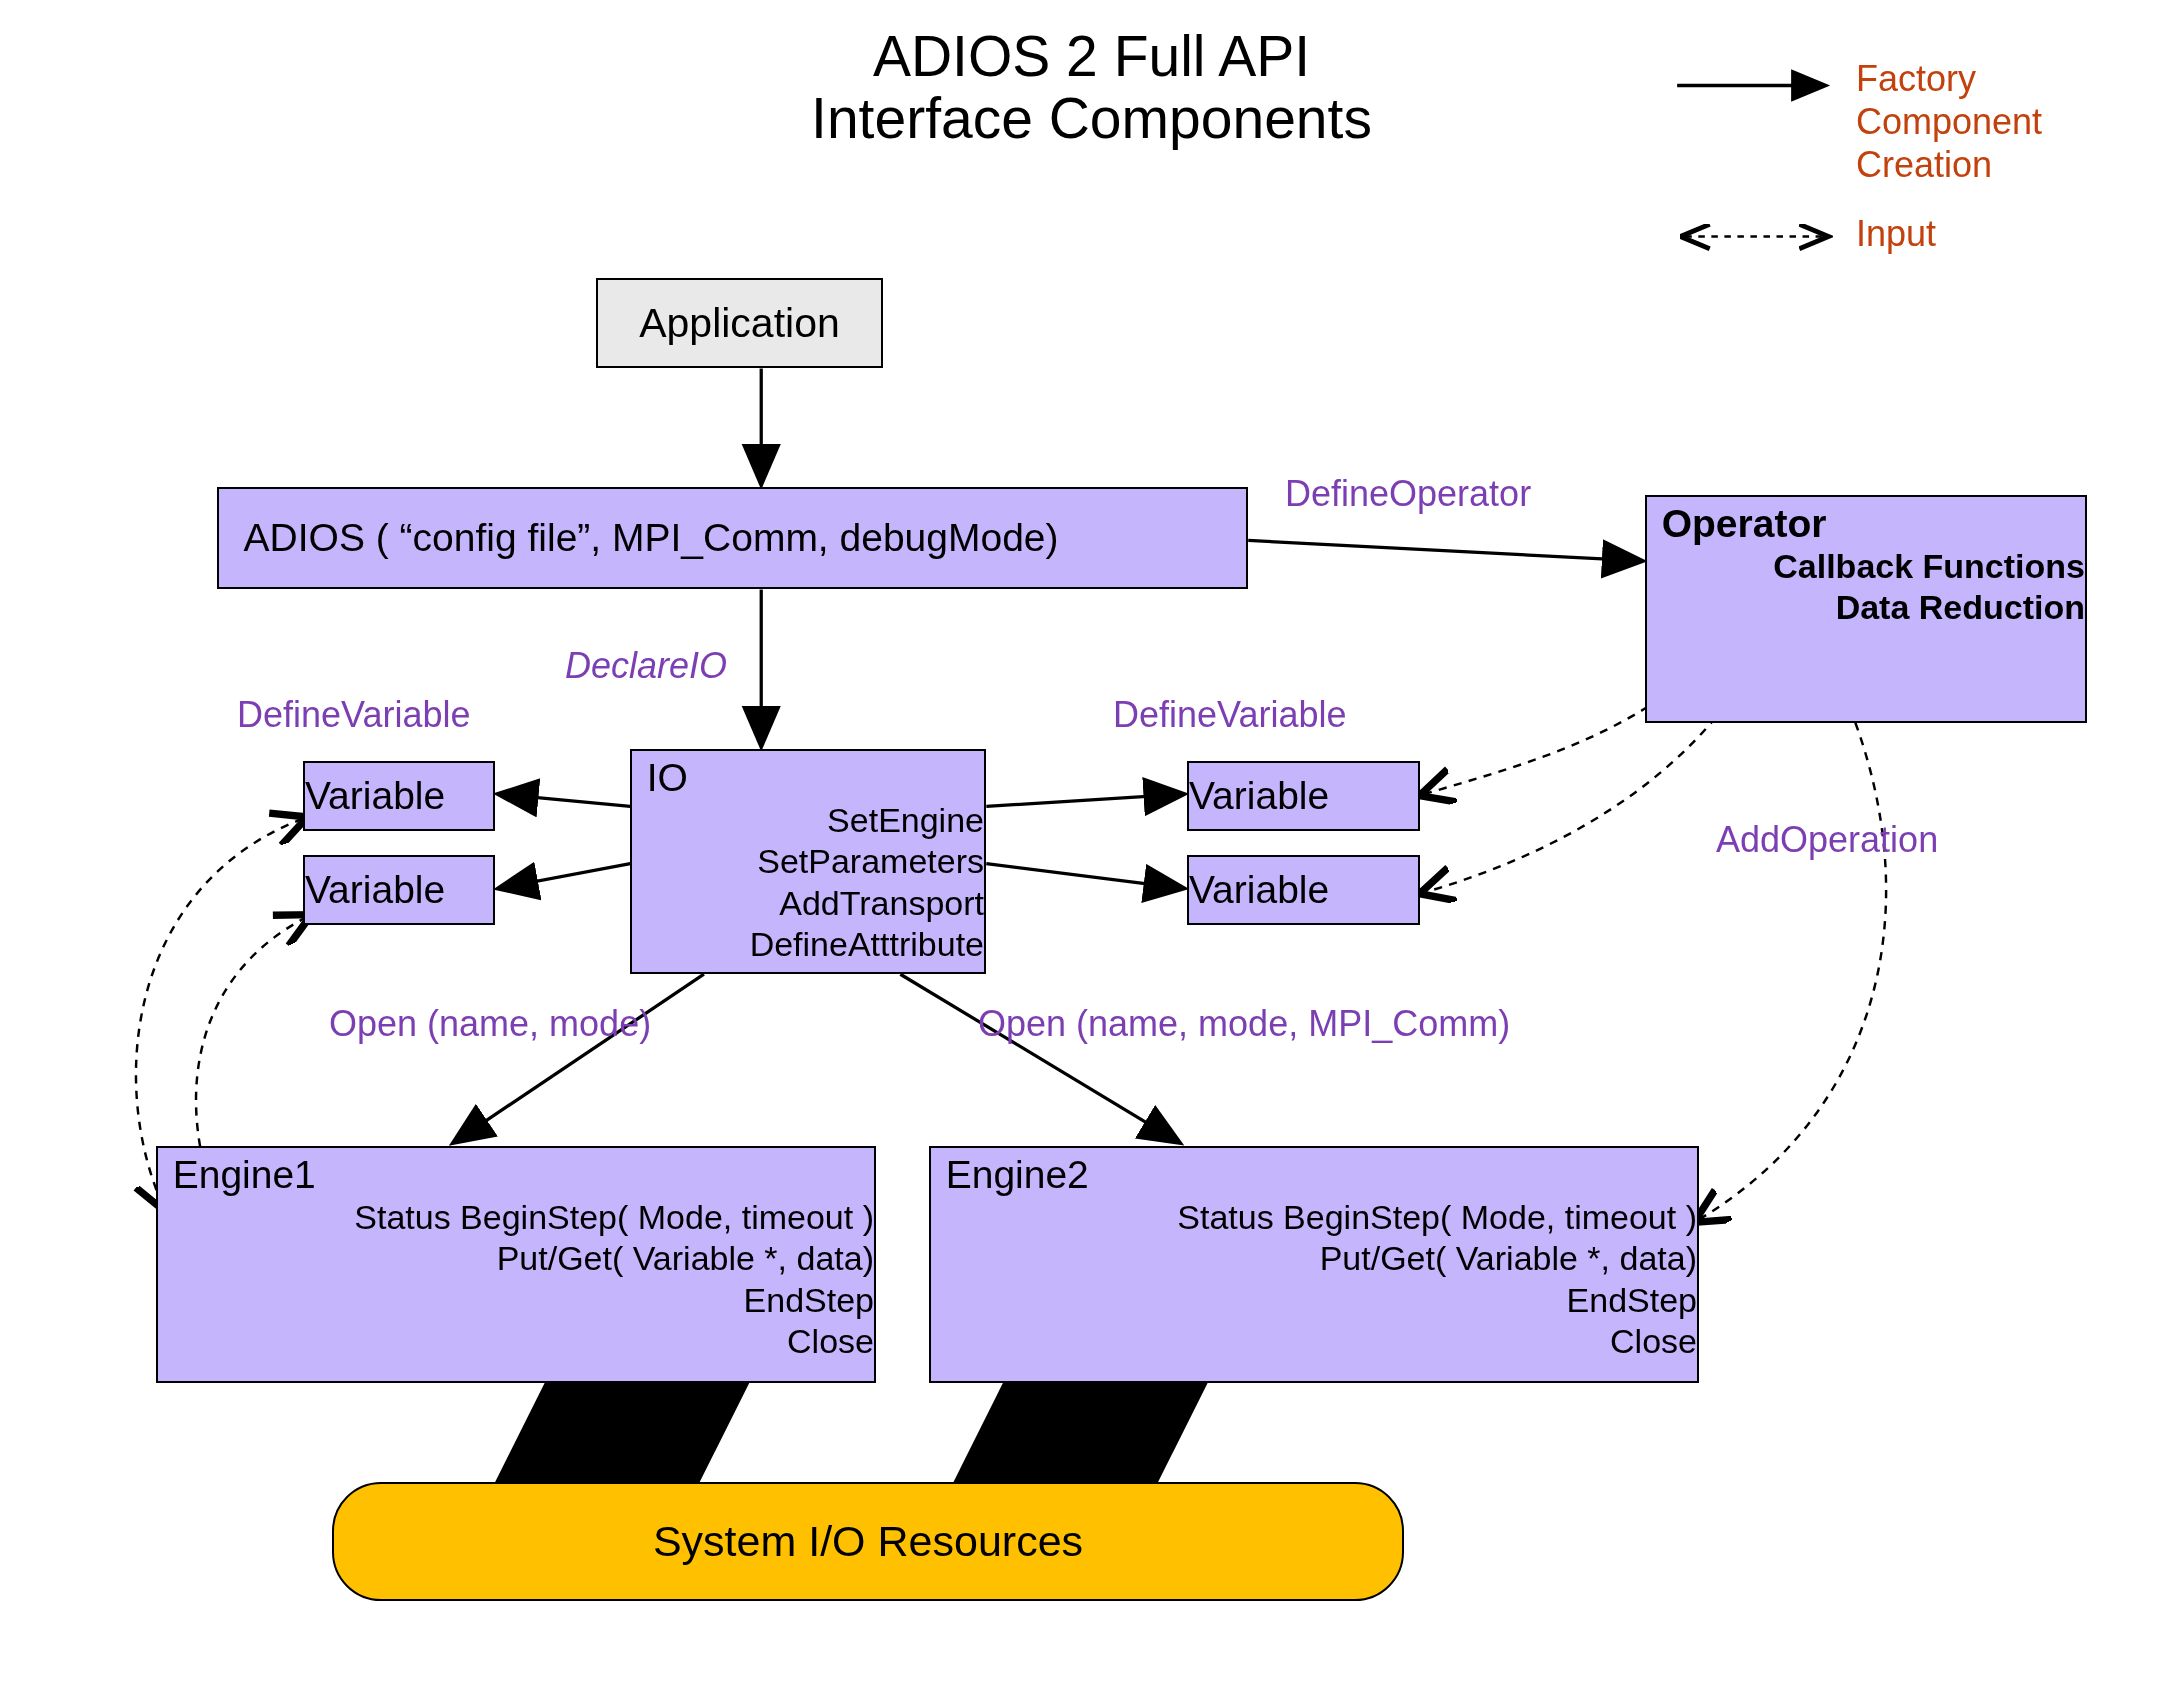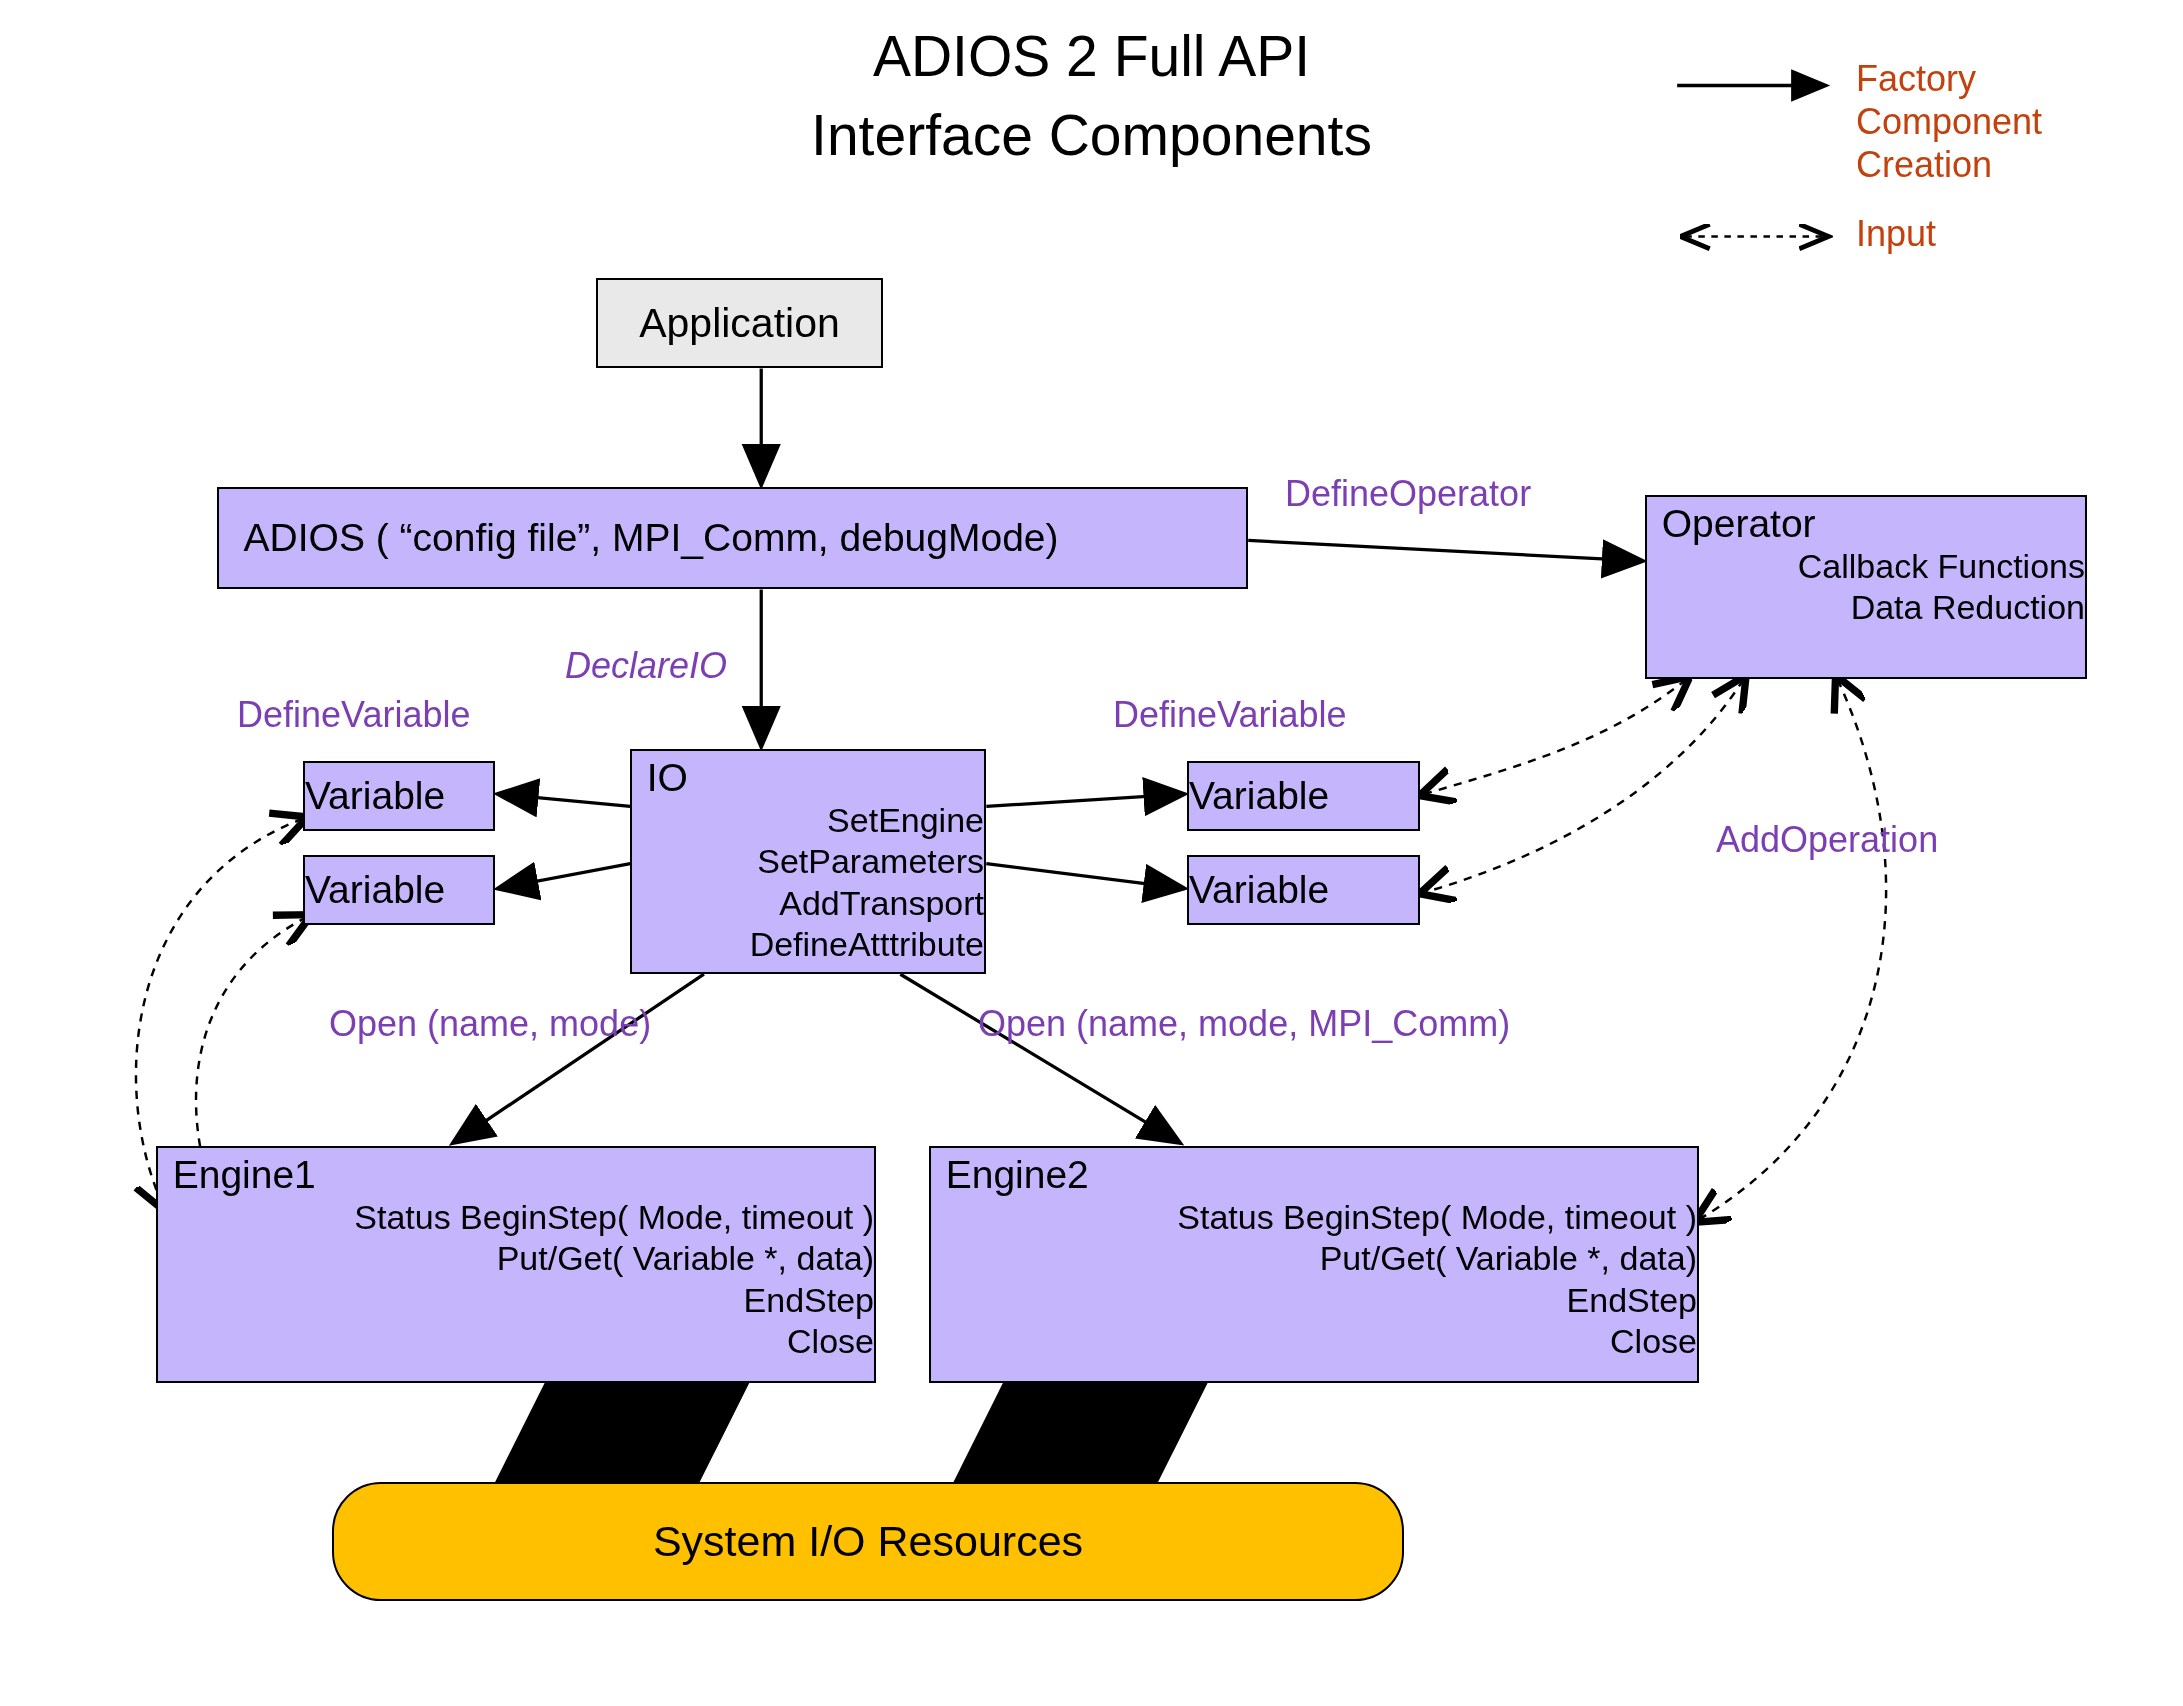--- a/index.html
+++ b/index.html
@@ -26,21 +26,21 @@
   }
   .title {
     position: absolute;
     left: 0; right: 0;
     text-align: center;
     font-size: 57px;
     line-height: 1.1;
     font-weight: 400;
   }
   .title .line1 { display:block; }
-  .title .line2 { display:block;margin-top:17px; }
+  .title .line2 { display:block; }
 
   .box {
     position: absolute;
     border: 2.5px solid #000;
     box-sizing: border-box;
   }
   .box.blue { background: #c4b5fd; }
   .box.grey { background: #e9e9e9; }
   .box.yellow { background: #ffc000; border-radius: 49px; }
 
@@ -161,21 +161,21 @@
   </svg>
 
   <div class="box grey app" style="left:596px; top:278px; width:287px; height:90px;">
     <span>Application</span>
   </div>
 
   <div class="box blue single-line" style="left:217px; top:487px; width:1031px; height:102px; justify-content:flex-start; padding-left:24.6px;">
     <span>ADIOS ( “config file”, MPI_Comm, debugMode)</span>
   </div>
 
-  <div class="box blue" style="left:1645px; top:495px; width:442px; height:184px;">
+  <div class="box blue" style="left:1645px; top:495px; width:442px; height:228px;font-weight:bold;">
     <div class="hdr">Operator</div>
     <div class="body">
       <div>Callback Functions</div>
       <div>Data Reduction</div>
     </div>
   </div>
 
   <div class="box blue" style="left:630px; top:749px; width:356px; height:225px;">
     <div class="hdr">IO</div>
     <div class="body">

